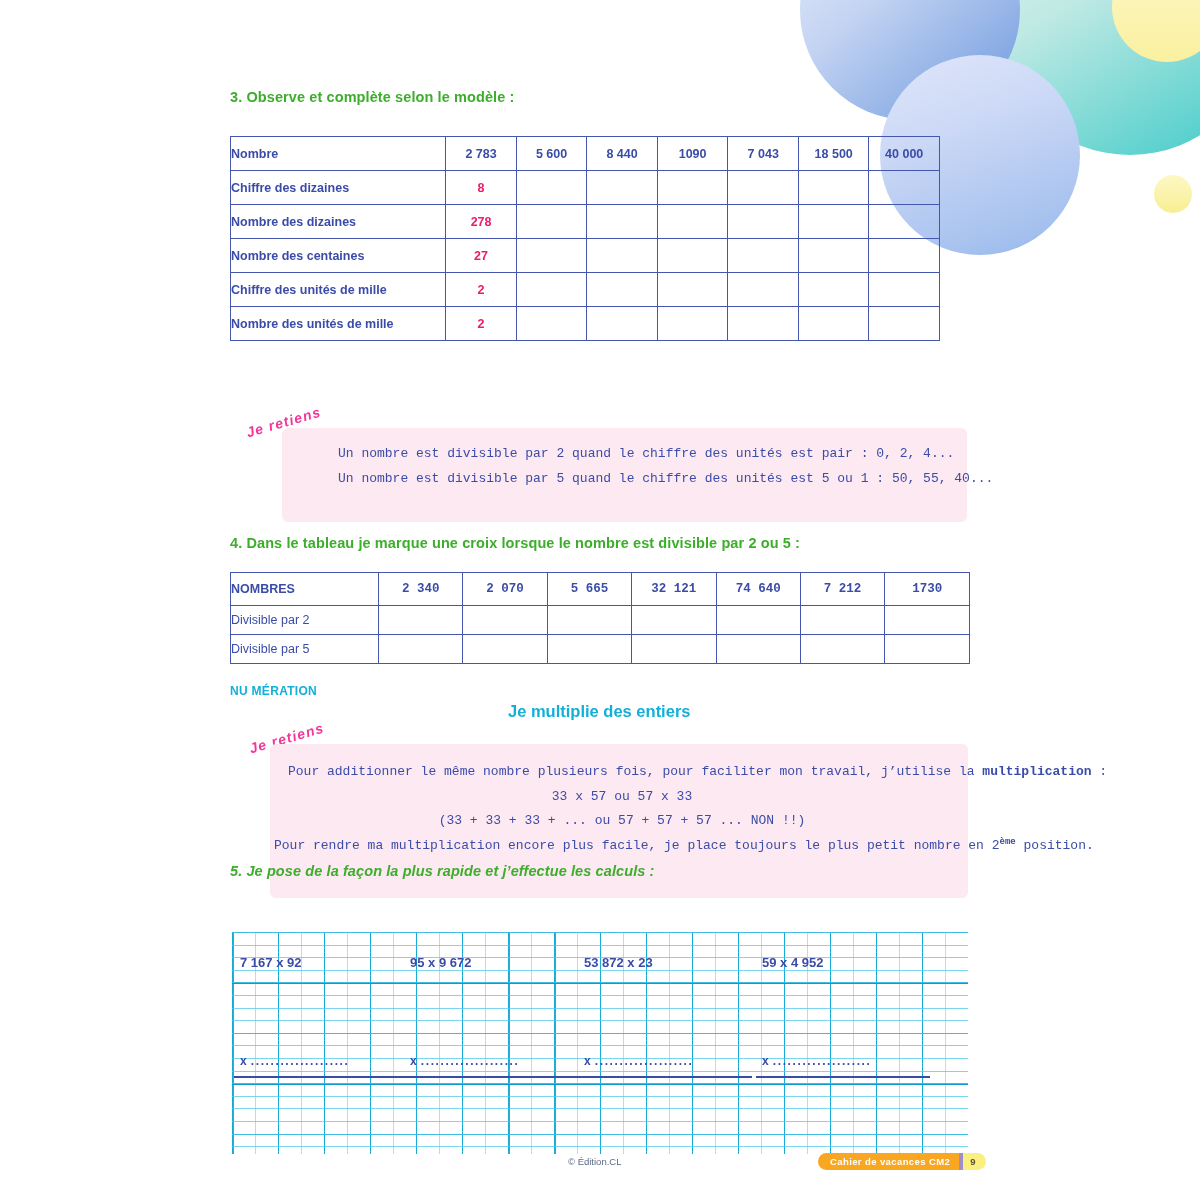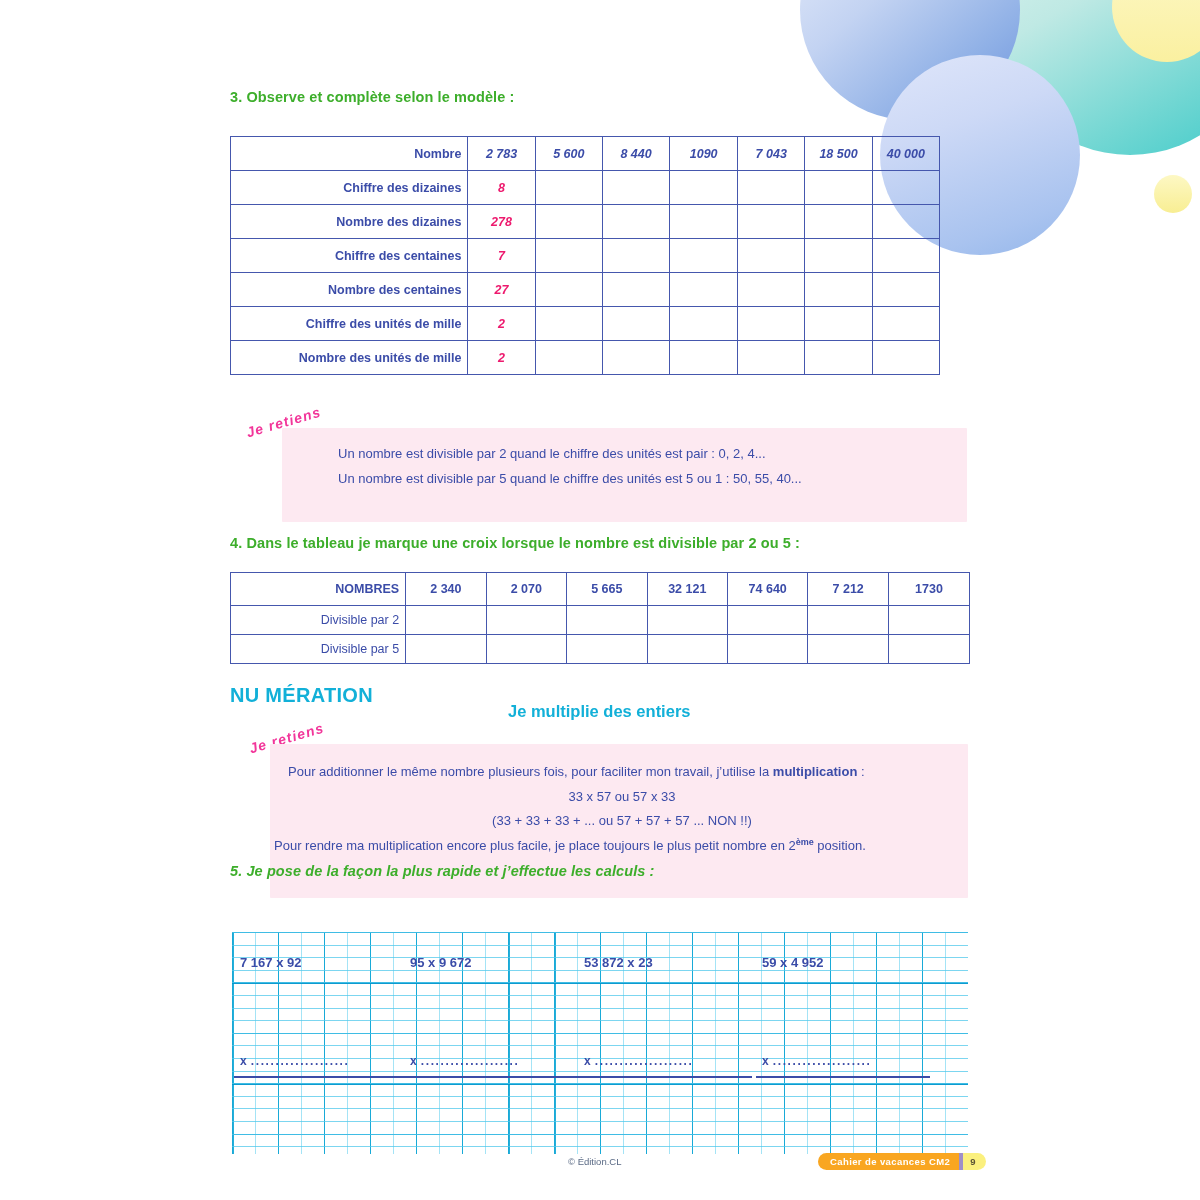--- a/index.html
+++ b/index.html
@@ -27,21 +27,21 @@
     background:linear-gradient(180deg,#fdf8c4 0%,#f8ee93 100%);}
 
   
   .ex-title{
     position:absolute;left:230px;
     color:#3DAE2B;font-weight:bold;font-size:14.5px;letter-spacing:.1px;
     white-space:nowrap;
   }
   .section-label{
     position:absolute;left:230px;
-    color:#12B0D8;font-weight:bold;font-size:20px;letter-spacing:.3px;
+    color:#12B0D8;font-weight:bold;font-size:12px;letter-spacing:.3px;
   }
   .lesson-title{
     position:absolute;
     color:#12B0D8;font-weight:bold;font-size:16.5px;
   }
 
   
   table.sheet{
     position:absolute;
     border-collapse:collapse;
@@ -49,51 +49,51 @@
     color:#3B4CA8;
   }
   table.sheet td{
     border:1.3px solid #4557AD;
     text-align:center;
     font-weight:bold;
     padding:0;
     background:transparent;
   }
   table.sheet td.label{
-    text-align:right;
+    text-align:left;
     padding-right:6px;
-    padding-left:32px;
   }
   table.sheet td.answer{
     color:#ED1A6E;
     font-weight:bold;
   }
 
   
   #table-nombre{left:230px;top:136px;width:710px;}
   #table-nombre td{height:33px;}
   #table-nombre td.label{width:213px;}
-  #table-nombre td.num{width:71px;font-style:italic;}
+  #table-nombre td.num{width:71px;}
 
   
   #table-divisible{left:230px;top:572px;width:740px;font-size:12.5px;}
   #table-divisible td{height:28px;}
   #table-divisible td.label{width:143px;font-weight:normal;}
   #table-divisible td.head{font-weight:bold;}
-  #table-divisible td.num{width:85px;}
+  #table-divisible td.num{width:85px;font-family:Liberation Mono, monospace;}
   #table-divisible tr.hrow td{height:32px;font-weight:bold;}
 
   
   .retiens-box{
     position:absolute;
     background:#FDE9F1;
-    border-radius:1px;
+    border-radius:6px;
     color:#3B4CA8;
     font-size:13px;
     line-height:1.9;
+    font-family:Liberation Mono, monospace;
   }
   .retiens-tag{
     position:absolute;
     color:#F2369A;
     font-weight:bold;
     font-style:italic;
     font-size:14px;
     transform:rotate(-16deg);
     letter-spacing:1.2px;
     white-space:nowrap;
@@ -184,30 +184,20 @@
         <td class="num"></td>
         <td class="num"></td>
         <td class="num"></td>
         <td class="num"></td>
         <td class="num"></td>
         <td class="num"></td>
       </tr>
       <tr>
         <td class="label">Nombre des dizaines</td>
         <td class="num answer">278</td>
-        <td class="num"></td>
-        <td class="num"></td>
-        <td class="num"></td>
-        <td class="num"></td>
-        <td class="num"></td>
-        <td class="num"></td>
-      </tr>
-      <tr>
-        <td class="label">Chiffre des centaines</td>
-        <td class="num answer">7</td>
         <td class="num"></td>
         <td class="num"></td>
         <td class="num"></td>
         <td class="num"></td>
         <td class="num"></td>
         <td class="num"></td>
       </tr>
       <tr>
         <td class="label">Nombre des centaines</td>
         <td class="num answer">27</td>

